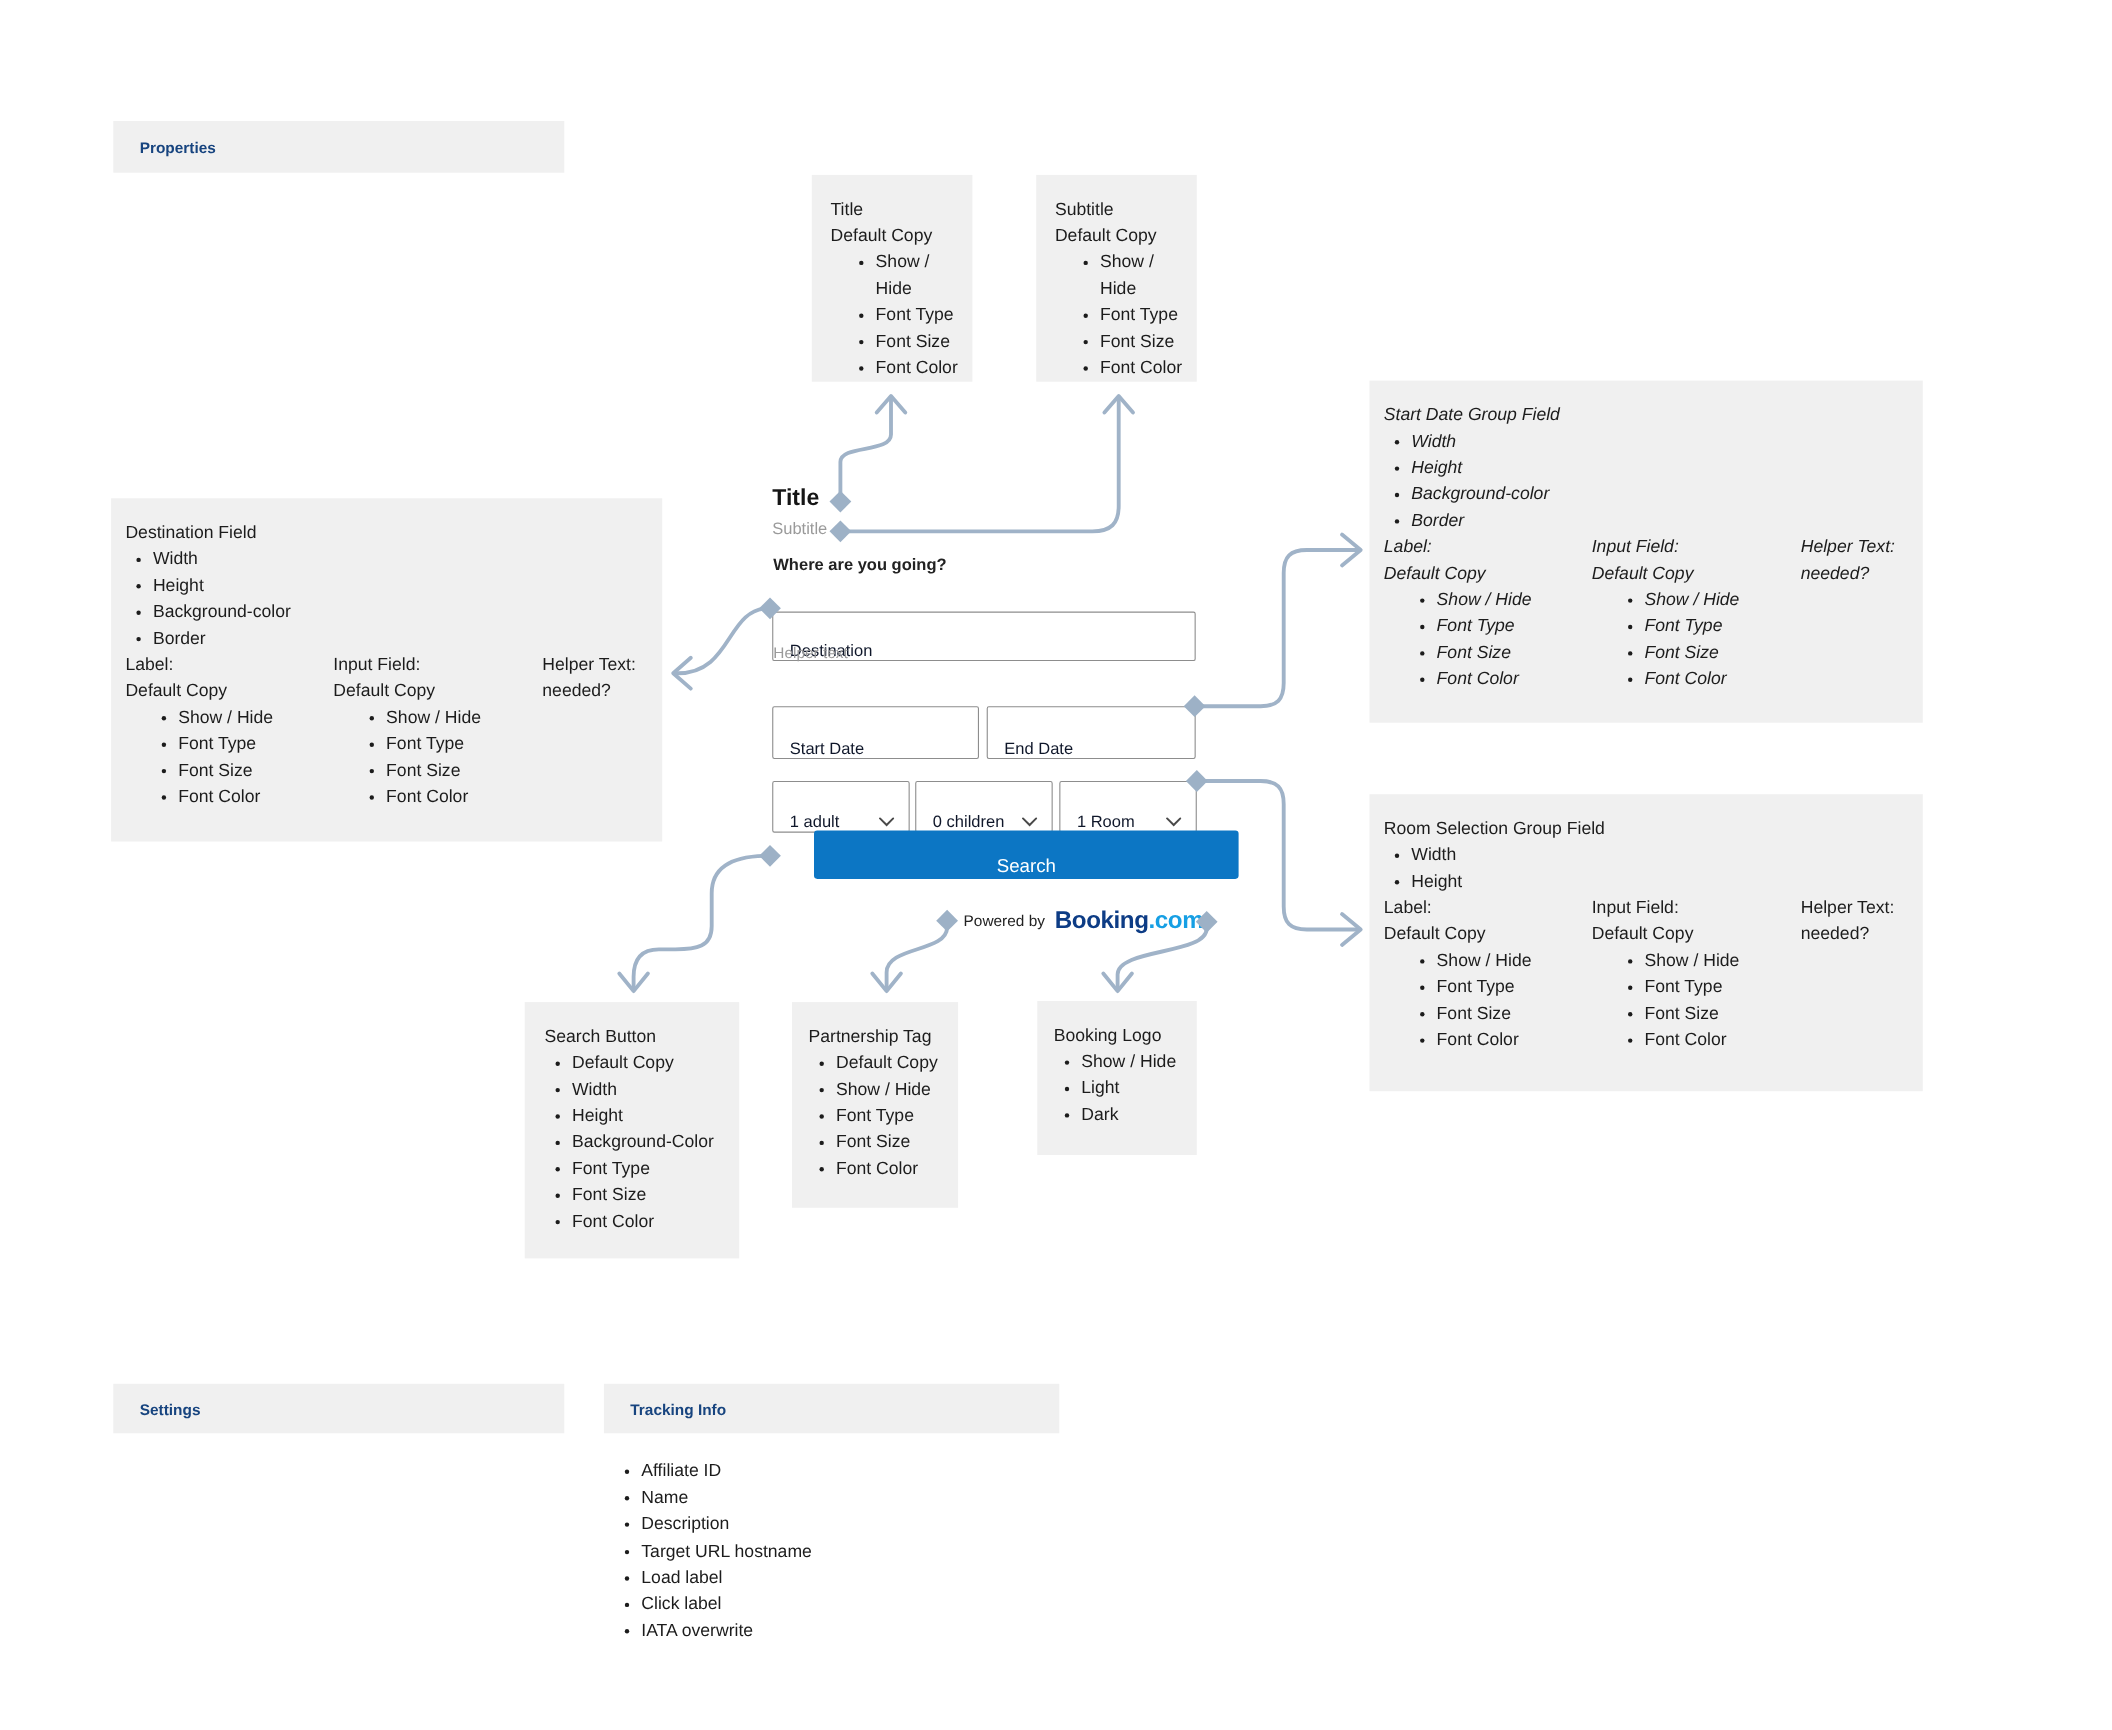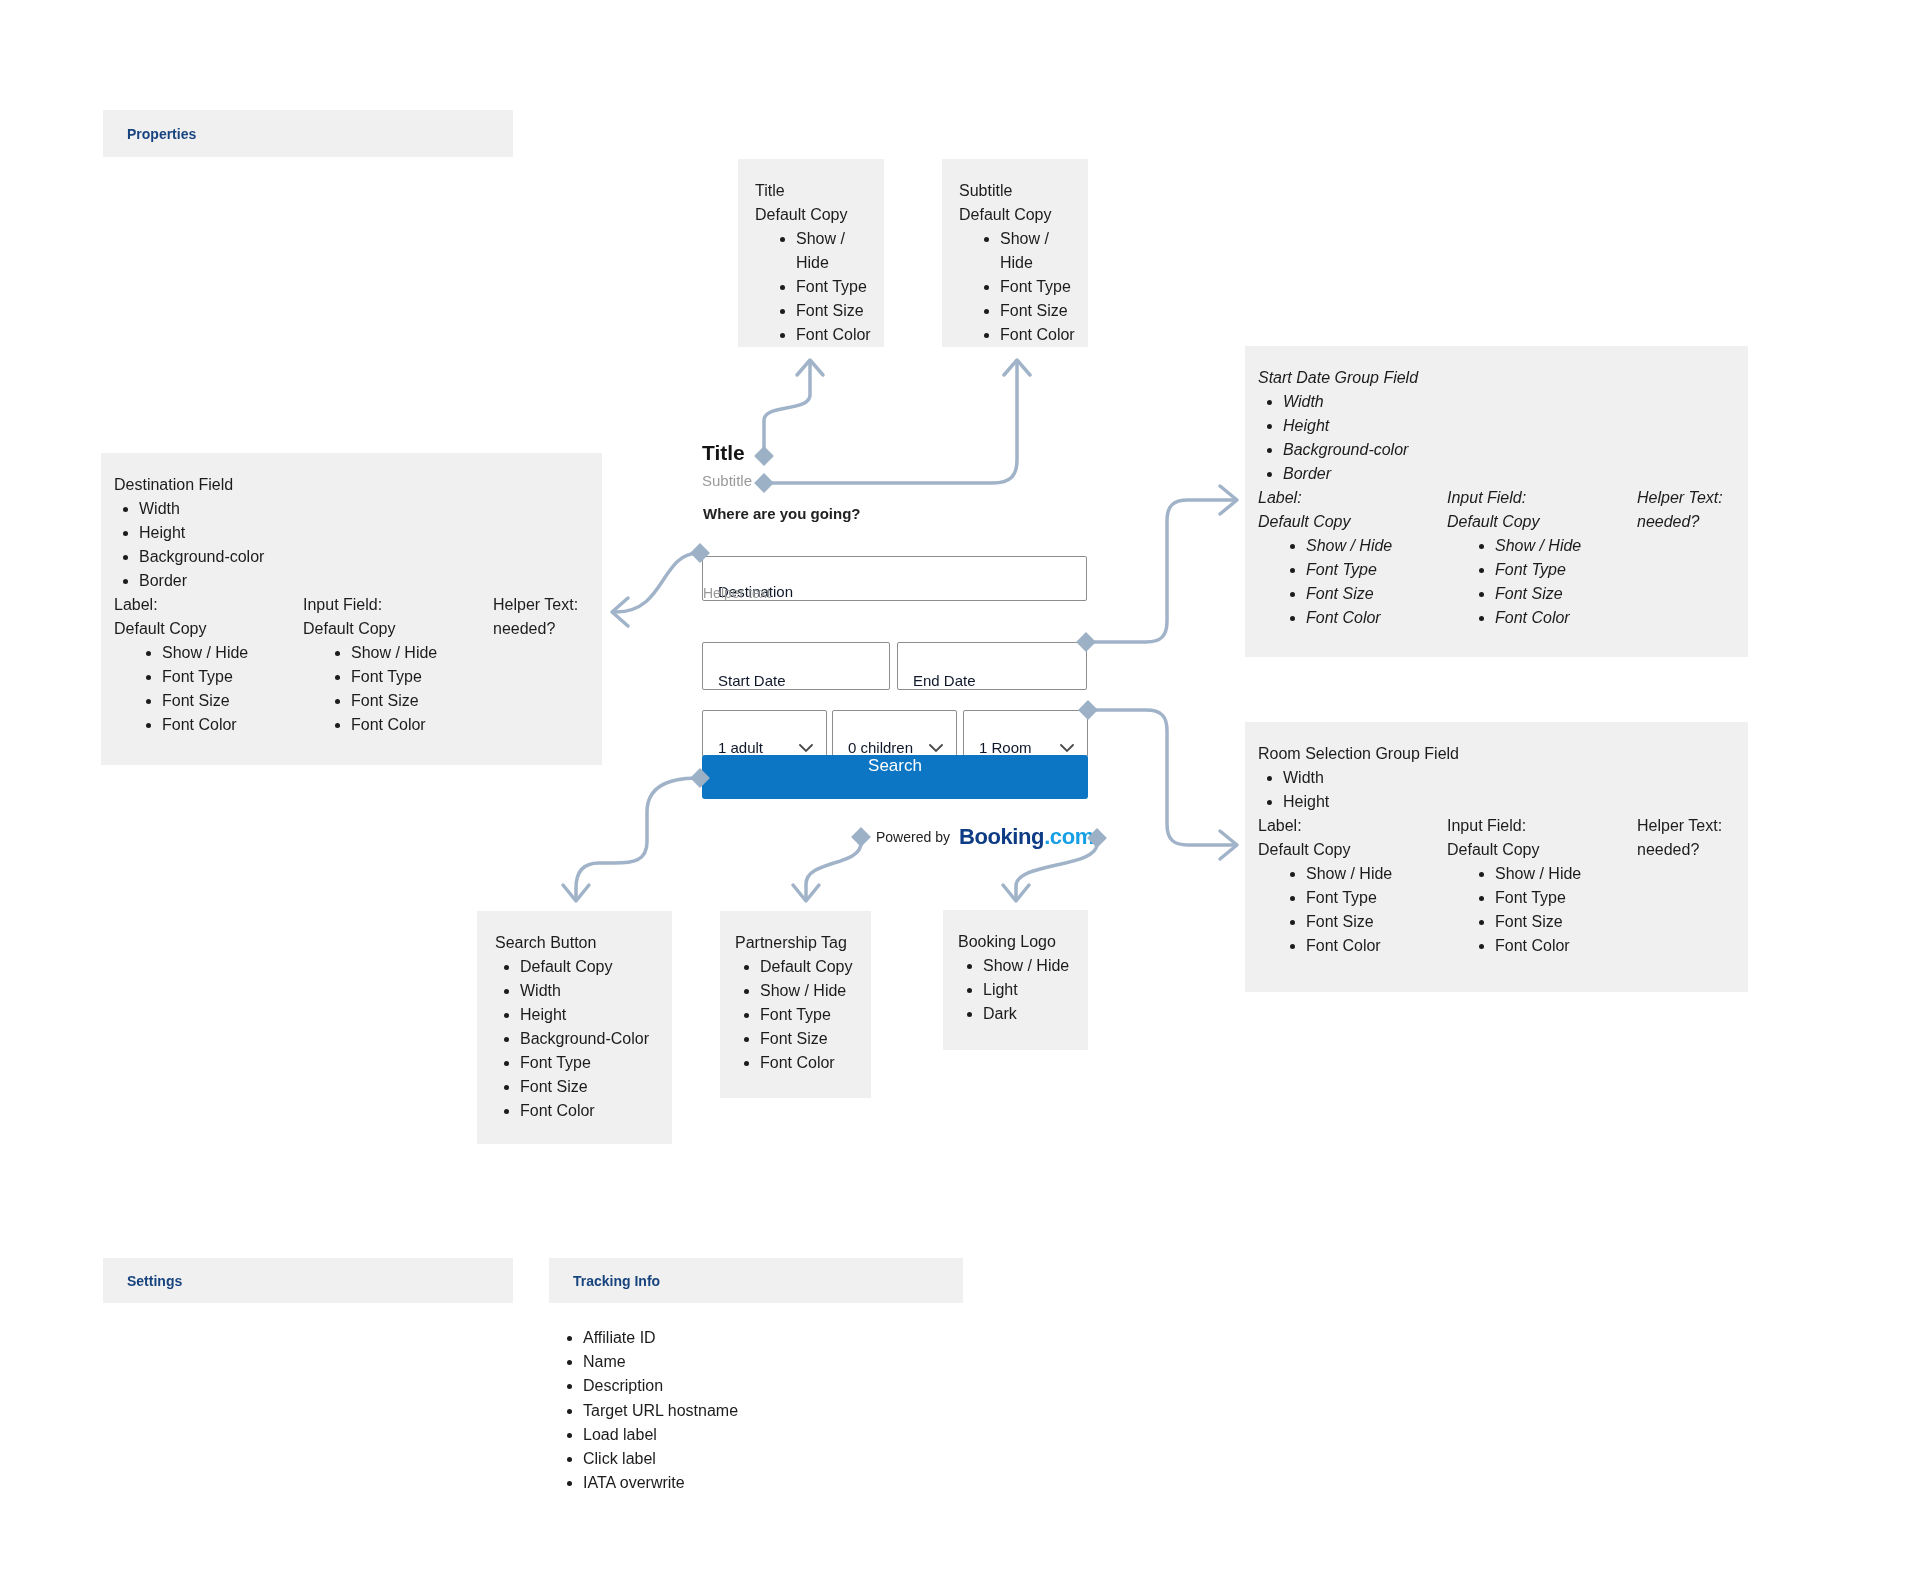--- a/index.html
+++ b/index.html
@@ -26,23 +26,23 @@
   .plainlist{position:absolute;margin:0;list-style:disc;font-size:16px;line-height:24.2px;color:#1c1c1c;}
 
   
   .w-title{position:absolute;left:702px;top:441px;font-size:21px;font-weight:700;color:#151515;}
   .w-subtitle{position:absolute;left:702px;top:472px;font-size:15px;color:#9a9a9a;}
   .w-label{position:absolute;left:703px;top:505px;font-size:15px;font-weight:600;color:#222;}
   .helper{position:absolute;left:703px;top:585px;font-size:14px;color:#9a9a9a;}
   .field{position:absolute;box-sizing:border-box;background:#fff;border:1px solid #8d8d8d;border-radius:2px;
          display:flex;align-items:flex-end;padding-left:15px;font-size:15px;color:#0f172a;margin-top:24px;}
   .select{justify-content:space-between;padding-right:13px;}
-  .search-btn{position:absolute;left:702px;top:755px;width:386px;height:44px;background:#0c76c4;border:none;
+  .search-btn{position:absolute;left:740px;top:755px;width:386px;height:44px;background:#0c76c4;border:none;
               border-radius:3px;color:#fff;font-size:17px;font-family:"Liberation Sans",sans-serif;
-              display:flex;align-items:flex-start;justify-content:center;cursor:pointer;}
+              display:flex;align-items:flex-end;justify-content:center;cursor:pointer;}
   .powered{position:absolute;left:876px;top:824px;display:flex;align-items:center;gap:9px;}
   .powered-text{font-size:14px;color:#222;}
   .logo{font-size:22px;font-weight:700;letter-spacing:-0.4px;display:flex;}
   .logo .b{color:#0d3c85;text-align:center;}
   .logo .c{color:#169fe4;}
 
   
   #overlay{position:absolute;left:0;top:0;pointer-events:none;}
   .conn{fill:none;stroke:#a0b3c8;stroke-width:3.5;stroke-linecap:round;stroke-linejoin:round;}
   .diamond{fill:#9db1c6;}

